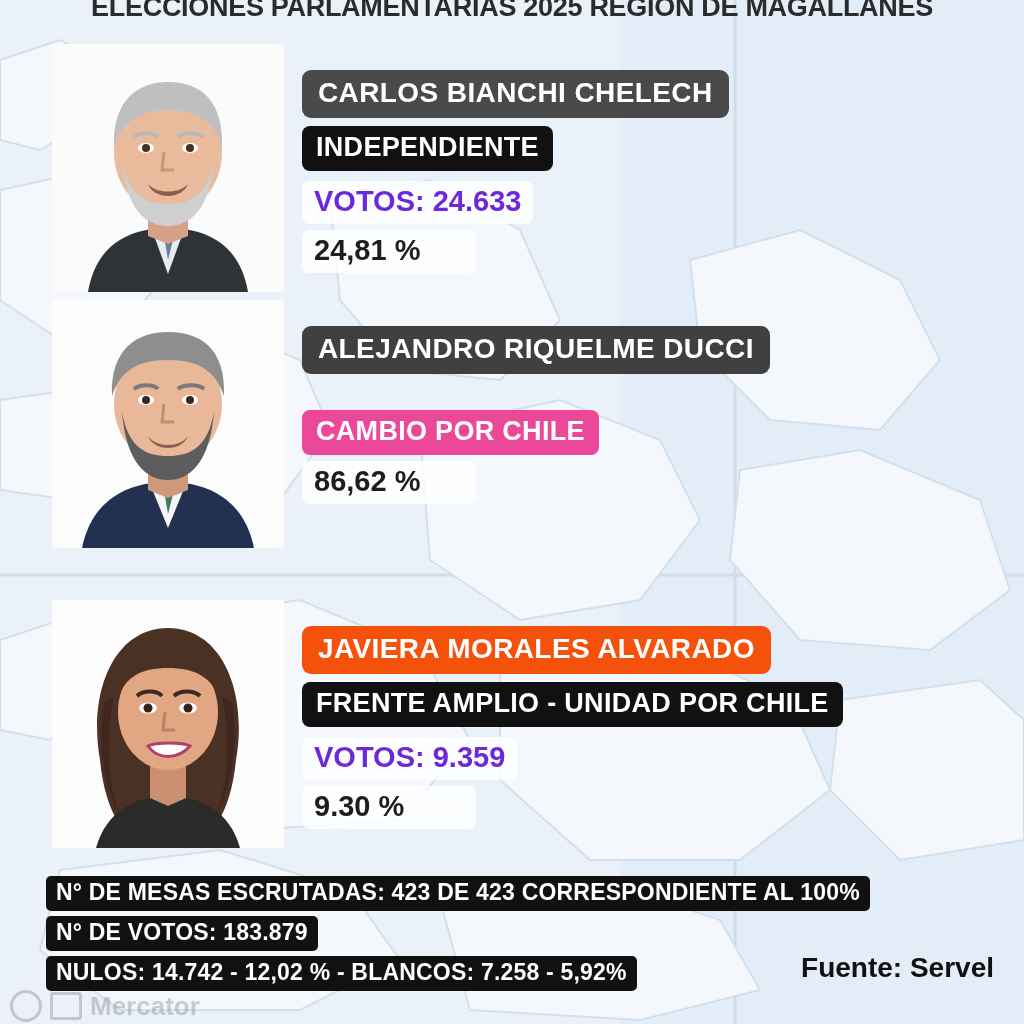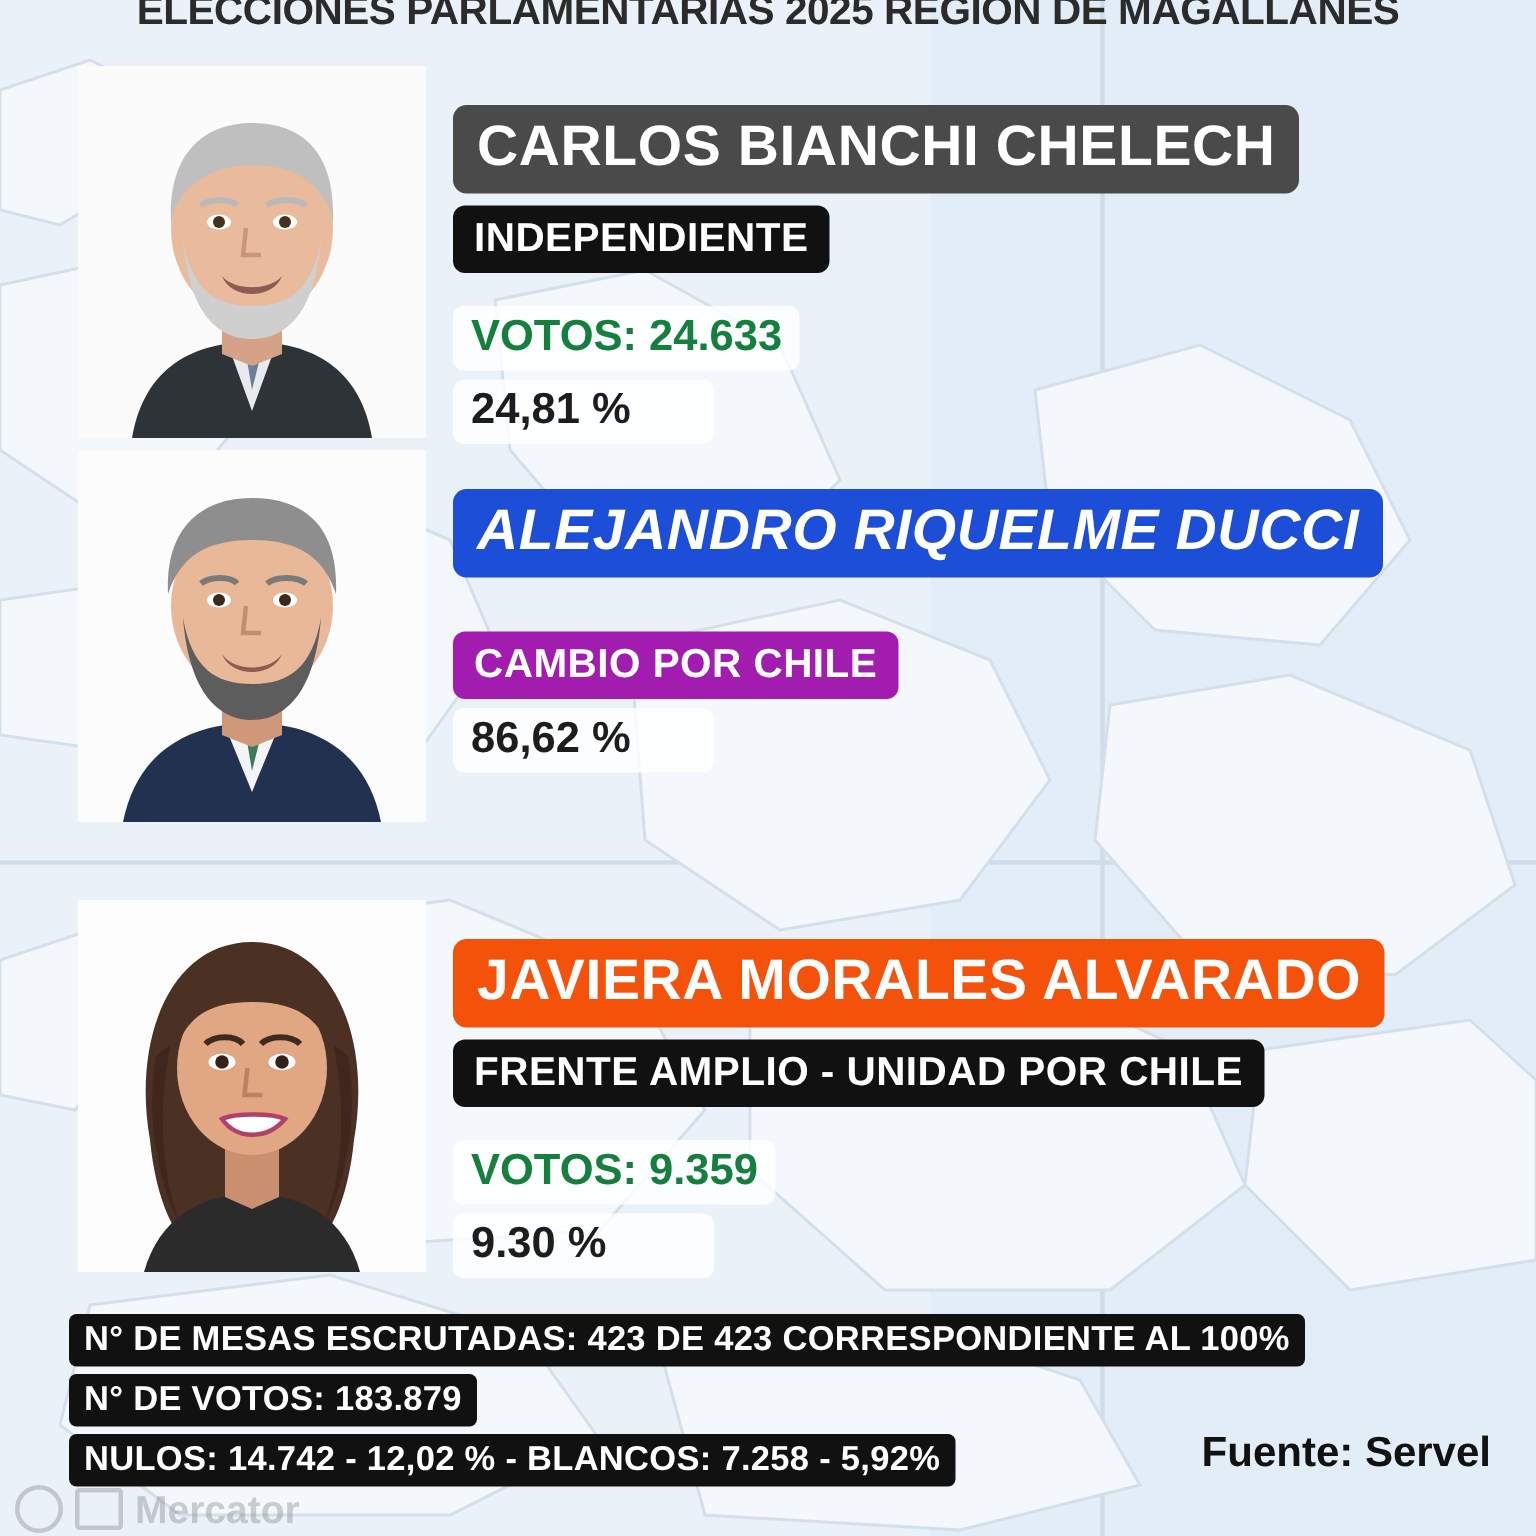--- a/index.html
+++ b/index.html
@@ -66,47 +66,47 @@
   .info {
     position: absolute;
     left: 250px;
     top: 26px;
     width: 720px;
   }
 
   .name-pill {
     display: inline-block;
     color: #ffffff;
-    font-size: 38px;
+    font-size: 28px;
     font-weight: bold;
     letter-spacing: 0.4px;
     padding: 7px 16px 9px 16px;
     border-radius: 9px;
     white-space: nowrap;
   }
   .party-pill {
     display: inline-block;
     color: #ffffff;
     font-size: 27px;
     font-weight: bold;
     letter-spacing: 0.3px;
     padding: 6px 14px 8px 14px;
     border-radius: 8px;
     margin-top: 8px;
     white-space: nowrap;
   }
   .votes-pill {
     display: inline-block;
     background: rgba(255,255,255,0.82);
-    color: #15803d;
+    color: #6d28d9;
     font-size: 29px;
     font-weight: bold;
     padding: 4px 12px 6px 12px;
     border-radius: 7px;
-    margin-top: 22px;
+    margin-top: 10px;
     white-space: nowrap;
   }
   .pct-pill {
     display: block;
     background: rgba(255,255,255,0.82);
     color: #1d1d1d;
     font-size: 29px;
     font-weight: bold;
     padding: 4px 12px 6px 12px;
     border-radius: 7px;
@@ -256,22 +256,22 @@
       <ellipse cx="94" cy="100" rx="8" ry="5" fill="#ffffff"></ellipse>
       <ellipse cx="138" cy="100" rx="8" ry="5" fill="#ffffff"></ellipse>
       <circle cx="94" cy="100" r="4" fill="#3b2a1c"></circle>
       <circle cx="138" cy="100" r="4" fill="#3b2a1c"></circle>
       <path d="M82,89 C88,84 102,84 106,89" stroke="#7a7a7a" stroke-width="4" fill="none"></path>
       <path d="M126,89 C132,84 146,84 152,89" stroke="#7a7a7a" stroke-width="4" fill="none"></path>
       <path d="M112,104 L110,122 L122,122" stroke="#c08f71" stroke-width="3" fill="none"></path>
     </svg>
   </div>
   <div class="info">
-    <div class="name-pill" style="background:#1d4ed8;font-style:italic;">ALEJANDRO RIQUELME DUCCI</div>
-    <div><span class="party-pill" style="background:#a21caf;margin-top:36px;">CAMBIO POR CHILE</span></div>
+    <div class="name-pill" style="background:#404040;">ALEJANDRO RIQUELME DUCCI</div>
+    <div><span class="party-pill" style="background:#ec4899;margin-top:36px;">CAMBIO POR CHILE</span></div>
     <div class="pct-pill">86,62 %</div>
   </div>
 </div>
 
 <div class="candidate" id="cand-2">
   <div class="photo">
     <svg width="232" height="248" viewBox="0 0 232 248" xmlns="http://www.w3.org/2000/svg">
       <rect width="232" height="248" fill="#fdfdfd"></rect>
 
       <path d="M48,160 C36,92 62,28 116,28 C170,28 196,92 184,160 C180,200 168,226 150,240 L82,240 C64,226 52,200 48,160 Z" fill="#4b3024"></path>

